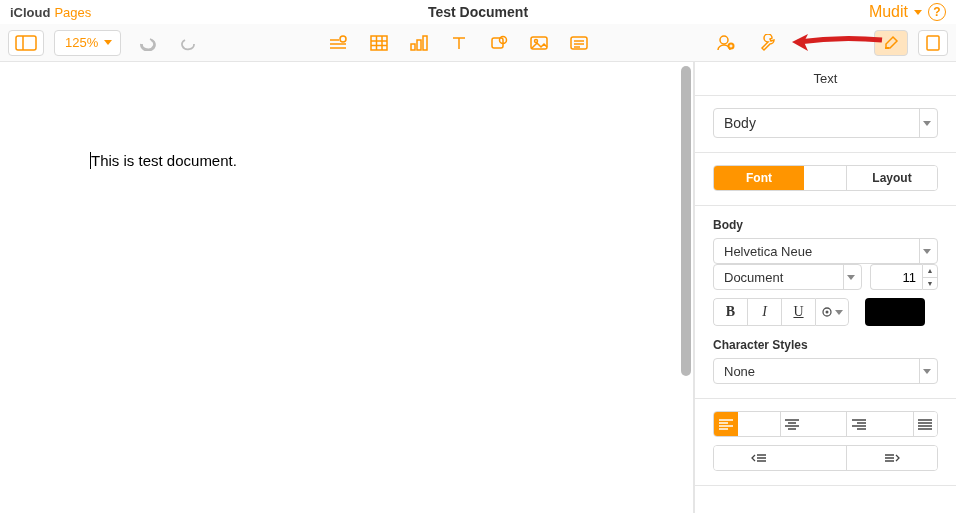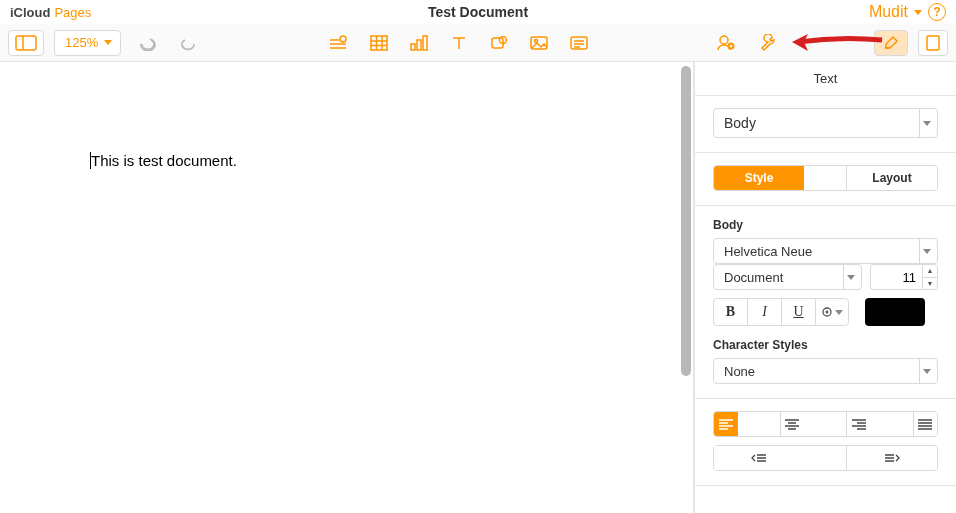--- a/index.html
+++ b/index.html
@@ -398,21 +398,21 @@
       <div class="select">
         <span>Body</span>
         <span class="arrow">
             <span class="chev grey"></span>
           </span>
       </div>
     </div>
 
     <div class="side-sec">
       <div class="seg">
-        <div class="seg-btn active">Style</div>
+        <div class="seg-btn active">Font</div>
         <div class="seg-btn">Layout</div>
       </div>
     </div>
 
     <div class="side-sec">
       <p class="label">Body</p>
       <div class="select small">
         <span>Helvetica Neue</span>
         <span class="arrow">
             <span class="chev grey"></span>

